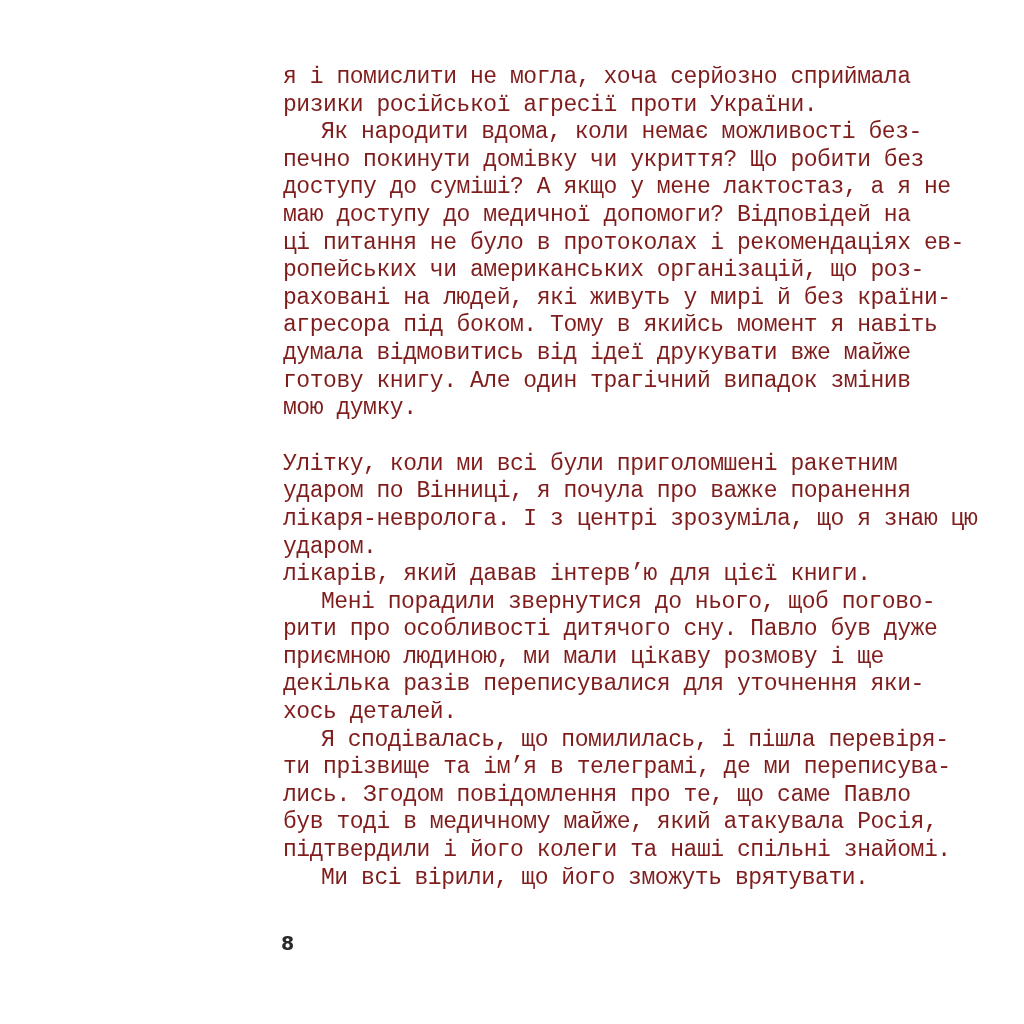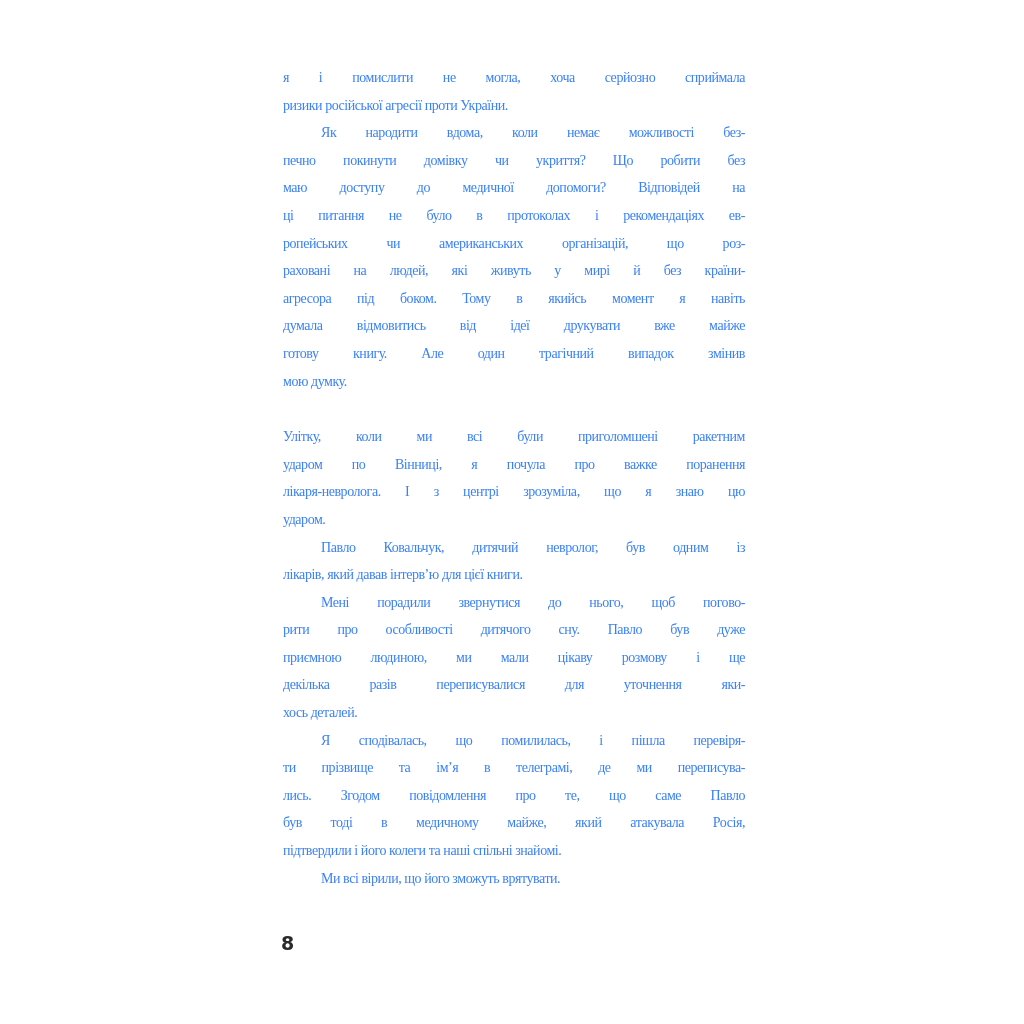--- a/index.html
+++ b/index.html
@@ -1,20 +1,20 @@
 <!DOCTYPE html>
 <html><head>
 <meta charset="utf-8">
 <style>
   html, body { margin: 0; padding: 0; background: #ffffff; }
   body { width: 1024px; height: 1024px; position: relative; overflow: hidden; }
   .page {
     position: absolute; left: 283px; top: 64px; width: 462px;
-    font-family: Liberation Serif, serif;
-    font-size: 14px; line-height: 27.6px; color: #3b82f6;
+    font-family: Liberation Mono, monospace;
+    font-size: 23px; line-height: 27.6px; color: #7f1d1d;
     letter-spacing: -0.45px;
   }
   .line { display: block; white-space: nowrap; text-align: justify; text-align-last: justify; height: 27.6px; }
   .line.last { text-align-last: left; }
   .indent { padding-left: 38px; }
   .gap { height: 28px; }
   .page-number {
     position: absolute; left: 281px; top: 932px;
     font-family: "DejaVu Sans", sans-serif; font-weight: bold;
     font-size: 19px; color: #2a2a2a;
@@ -26,40 +26,40 @@
 <div class="page">
 
   <div>
     <span class="line">я і помислити не могла, хоча серйозно сприймала</span>
     <span class="line last">ризики російської агресії проти України.</span>
   </div>
 
   <div>
     <span class="line indent">Як народити вдома, коли немає можливості без-</span>
     <span class="line">печно покинути домівку чи укриття? Що робити без</span>
+    <span class="line">доступу до суміші? А якщо у мене лактостаз, а я не</span>
     <span class="line">маю доступу до медичної допомоги? Відповідей на</span>
     <span class="line">ці питання не було в протоколах і рекомендаціях ев-</span>
     <span class="line">ропейських чи американських організацій, що роз-</span>
     <span class="line">раховані на людей, які живуть у мирі й без країни-</span>
     <span class="line">агресора під боком. Тому в якийсь момент я навіть</span>
     <span class="line">думала відмовитись від ідеї друкувати вже майже</span>
     <span class="line">готову книгу. Але один трагічний випадок змінив</span>
     <span class="line last">мою думку.</span>
   </div>
   <div class="gap"></div>
 
   <div>
     <span class="line">Улітку, коли ми всі були приголомшені ракетним</span>
     <span class="line">ударом по Вінниці, я почула про важке поранення</span>
     <span class="line">лікаря-невролога. І з центрі зрозуміла, що я знаю цю</span>
     <span class="line last">ударом.</span>
   </div>
 
   <div>
-    <span class="line indent">Павло Ковальчук, дитячий невролог, був одним із</span>
     <span class="line last">лікарів, який давав інтерв’ю для цієї книги.</span>
   </div>
 
   <div>
     <span class="line indent">Мені порадили звернутися до нього, щоб погово-</span>
     <span class="line">рити про особливості дитячого сну. Павло був дуже</span>
     <span class="line">приємною людиною, ми мали цікаву розмову і ще</span>
     <span class="line">декілька разів переписувалися для уточнення яки-</span>
     <span class="line last">хось деталей.</span>
   </div>

